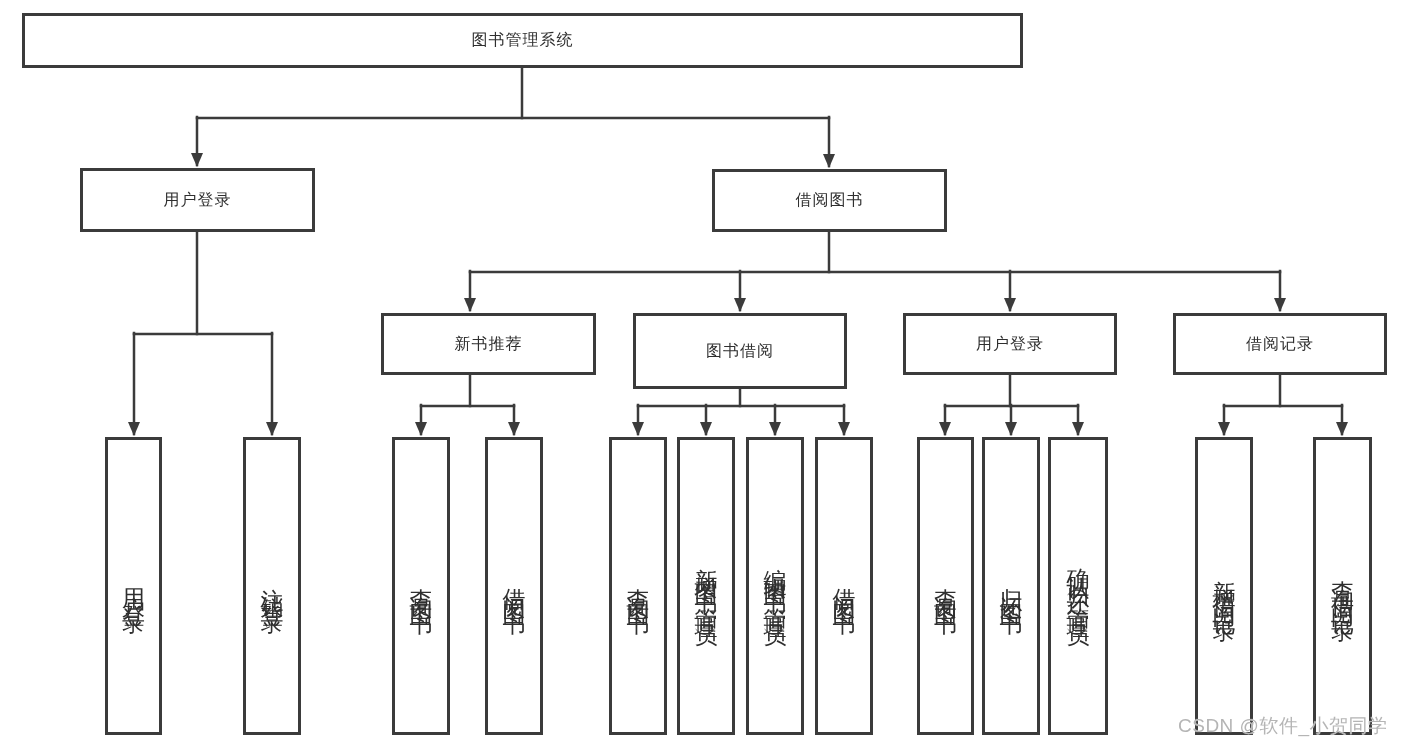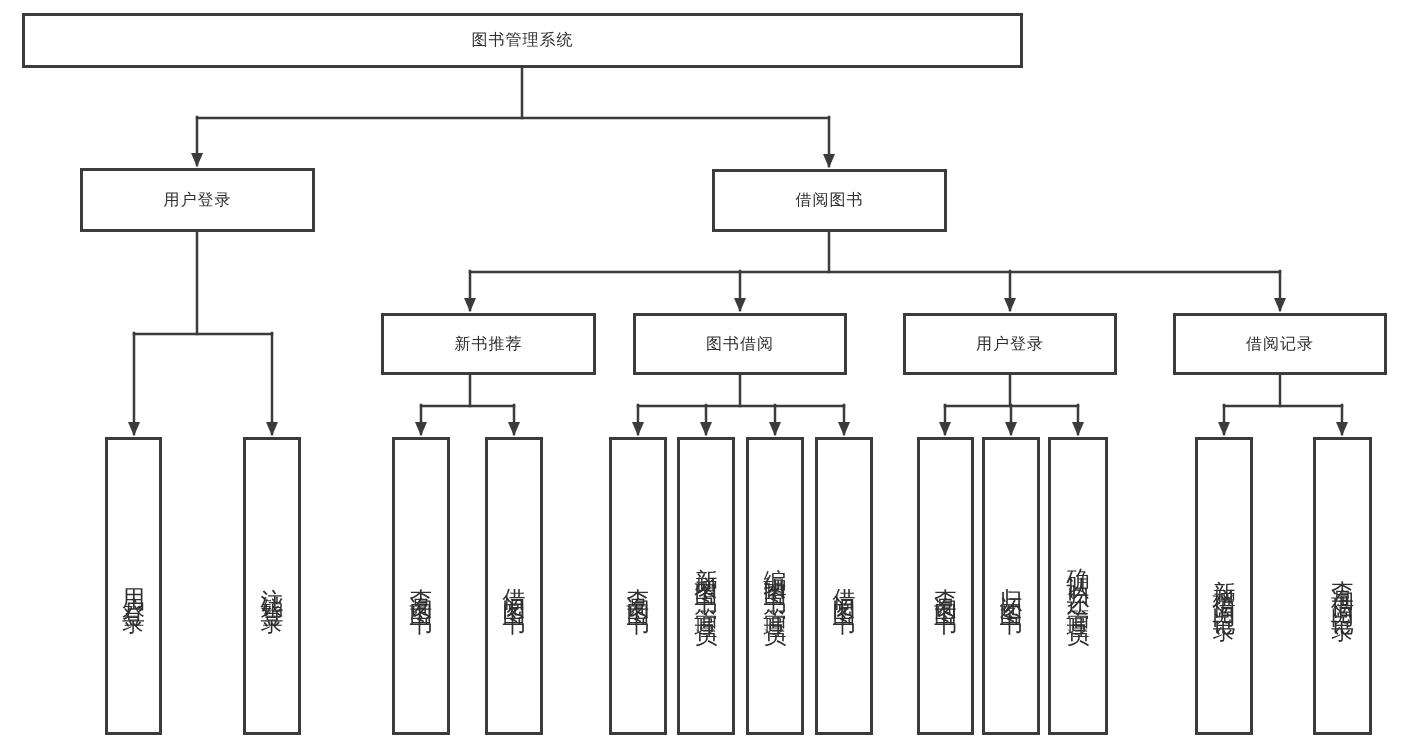--- a/index.html
+++ b/index.html
@@ -124,21 +124,21 @@
       </g>
     </g>
   </svg>
 
   <div class="node hbox" style="left:22px;top:13px;width:1001px;height:55px">图书管理系统</div>
 
   <div class="node hbox" style="left:80px;top:168px;width:235px;height:64px">用户登录</div>
   <div class="node hbox" style="left:712px;top:169px;width:235px;height:63px">借阅图书</div>
 
   <div class="node hbox" style="left:381px;top:313px;width:215px;height:62px">新书推荐</div>
-  <div class="node hbox" style="left:633px;top:313px;width:214px;height:62px">图书借阅</div>
+  <div class="node hbox" style="left:633px;top:313px;width:214px;height:76px">图书借阅</div>
   <div class="node hbox" style="left:903px;top:313px;width:214px;height:62px">用户登录</div>
   <div class="node hbox" style="left:1173px;top:313px;width:214px;height:62px">借阅记录</div>
 
   <div class="node vbox" style="left:105px;top:437px;width:57px;height:298px">用户登录</div>
   <div class="node vbox" style="left:243px;top:437px;width:58px;height:298px">注销登录</div>
 
   <div class="node vbox" style="left:392px;top:437px;width:58px;height:298px">查询图书</div>
   <div class="node vbox" style="left:485px;top:437px;width:58px;height:298px">借阅图书</div>
 
   <div class="node vbox" style="left:609px;top:437px;width:58px;height:298px">查询图书</div>
@@ -146,14 +146,15 @@
   <div class="node vbox" style="left:746px;top:437px;width:58px;height:298px">编辑图书（管理员）</div>
   <div class="node vbox" style="left:815px;top:437px;width:58px;height:298px">借阅图书</div>
 
   <div class="node vbox" style="left:917px;top:437px;width:57px;height:298px">查询图书</div>
   <div class="node vbox" style="left:982px;top:437px;width:58px;height:298px">归还图书</div>
   <div class="node vbox" style="left:1048px;top:437px;width:60px;height:298px">确认归还（管理员）</div>
 
   <div class="node vbox" style="left:1195px;top:437px;width:58px;height:298px">新增借阅记录</div>
   <div class="node vbox" style="left:1313px;top:437px;width:59px;height:298px">查询借阅记录</div>
 
+  <div class="watermark">CSDN @软件_小贺同学</div>
 
 </div>
 
 </body></html>

